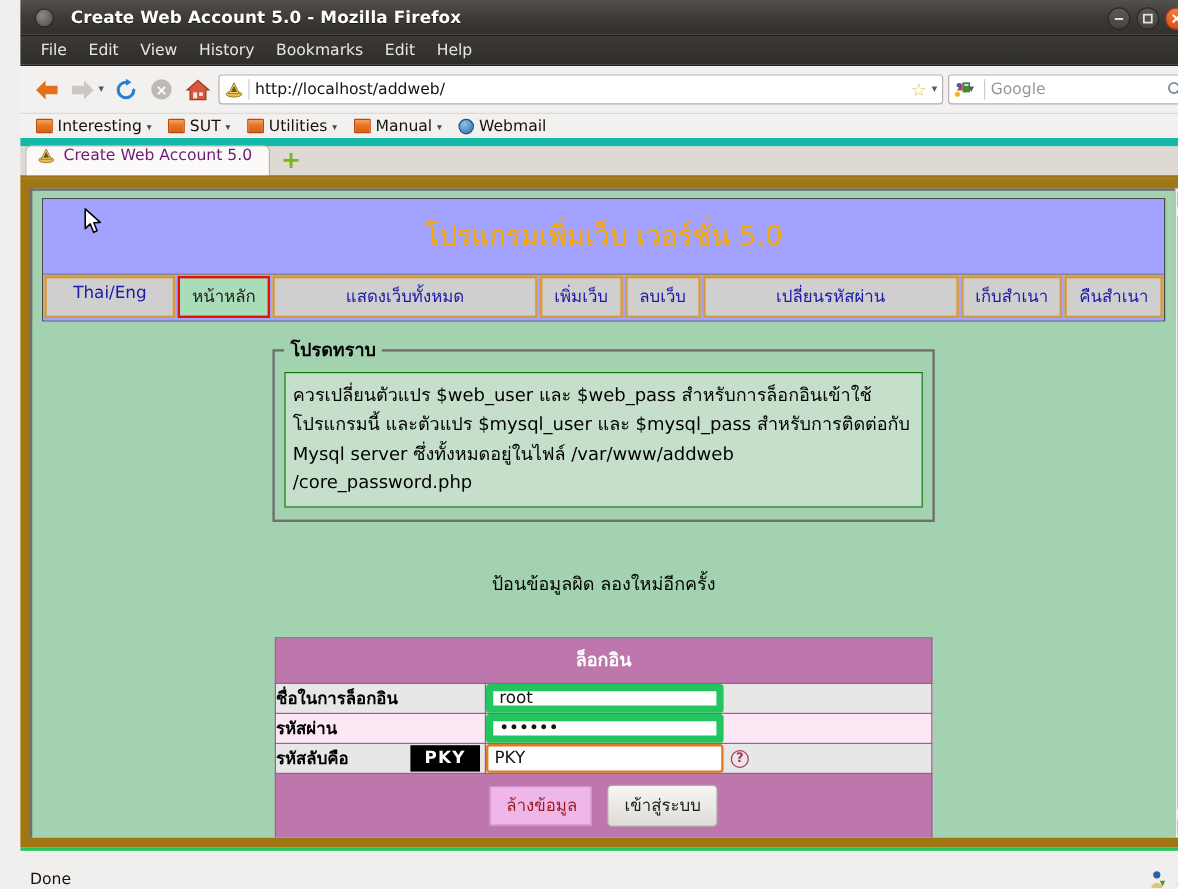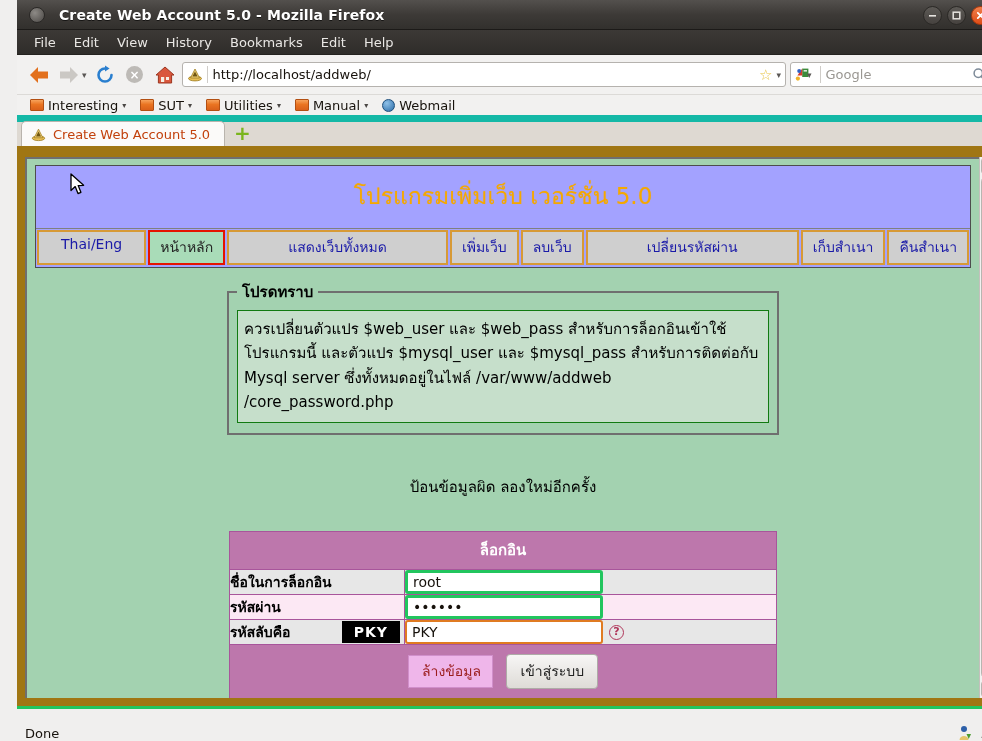--- a/index.html
+++ b/index.html
@@ -124,22 +124,22 @@
   .tabstrip {
     height: 27px; background: #ded9d2;
     display: flex; align-items: flex-end;
     padding-left: 4px; position: relative;
     border-bottom: 3px solid #a07613;
   }
   .tab {
     height: 25px; background: #fbfaf9;
     border: 1px solid #b9b4ad; border-bottom: none;
     border-radius: 5px 5px 0 0;
-    display: flex; align-items: center; gap: 7px;
-    padding: 0 14px 0 9px; font-size: 13px; color: #c2410c;
+    display: flex; align-items: flex-start; gap: 7px;
+    padding: 0 14px 0 9px; font-size: 13px; color: #701a75;
     max-width: 245px;
   }
   .tabicon { width: 15px; height: 15px; flex:none; }
   .newtab {
     margin-left: 9px; margin-bottom: 3px;
     color: #7ab51d; font-size: 20px; font-weight: bold; line-height: 1;
   }
   .tabmenu-caret { position:absolute; right: 9px; bottom: 3px; font-size: 9px; color:#4a4744; }
 
   
@@ -286,21 +286,21 @@
   tr.plain td.lbl, tr.plain td.fld { background: #e7e7e7; }
   .lblrow { display: flex; align-items: center; justify-content: space-between; gap: 10px; }
   .captcha {
     background: #000; color: #fff;
     font-weight: bold; font-size: 14px;
     padding: 3px 12px; letter-spacing: 1px;
     margin-right: 4px;
   }
   input.txt {
     width: 198px; height: 24px;
-    border: 3px solid #22c55e; border-radius: 3px;
+    border: 6px solid #22c55e; border-radius: 3px;
     background: #fff; font-size: 14px;
     padding: 1px 5px;
     font-family: "DejaVu Sans", "Liberation Sans", sans-serif;
     color: #17120c;
   }
   input.txt.focused { border: 2px solid #e07b21; border-radius: 3px; }
   .fldrow { display: flex; align-items: center; gap: 6px; }
   .helpq {
     width: 15px; height: 15px; border-radius: 50%;
     border: 1.4px solid #b0365a; color: #b0365a;

